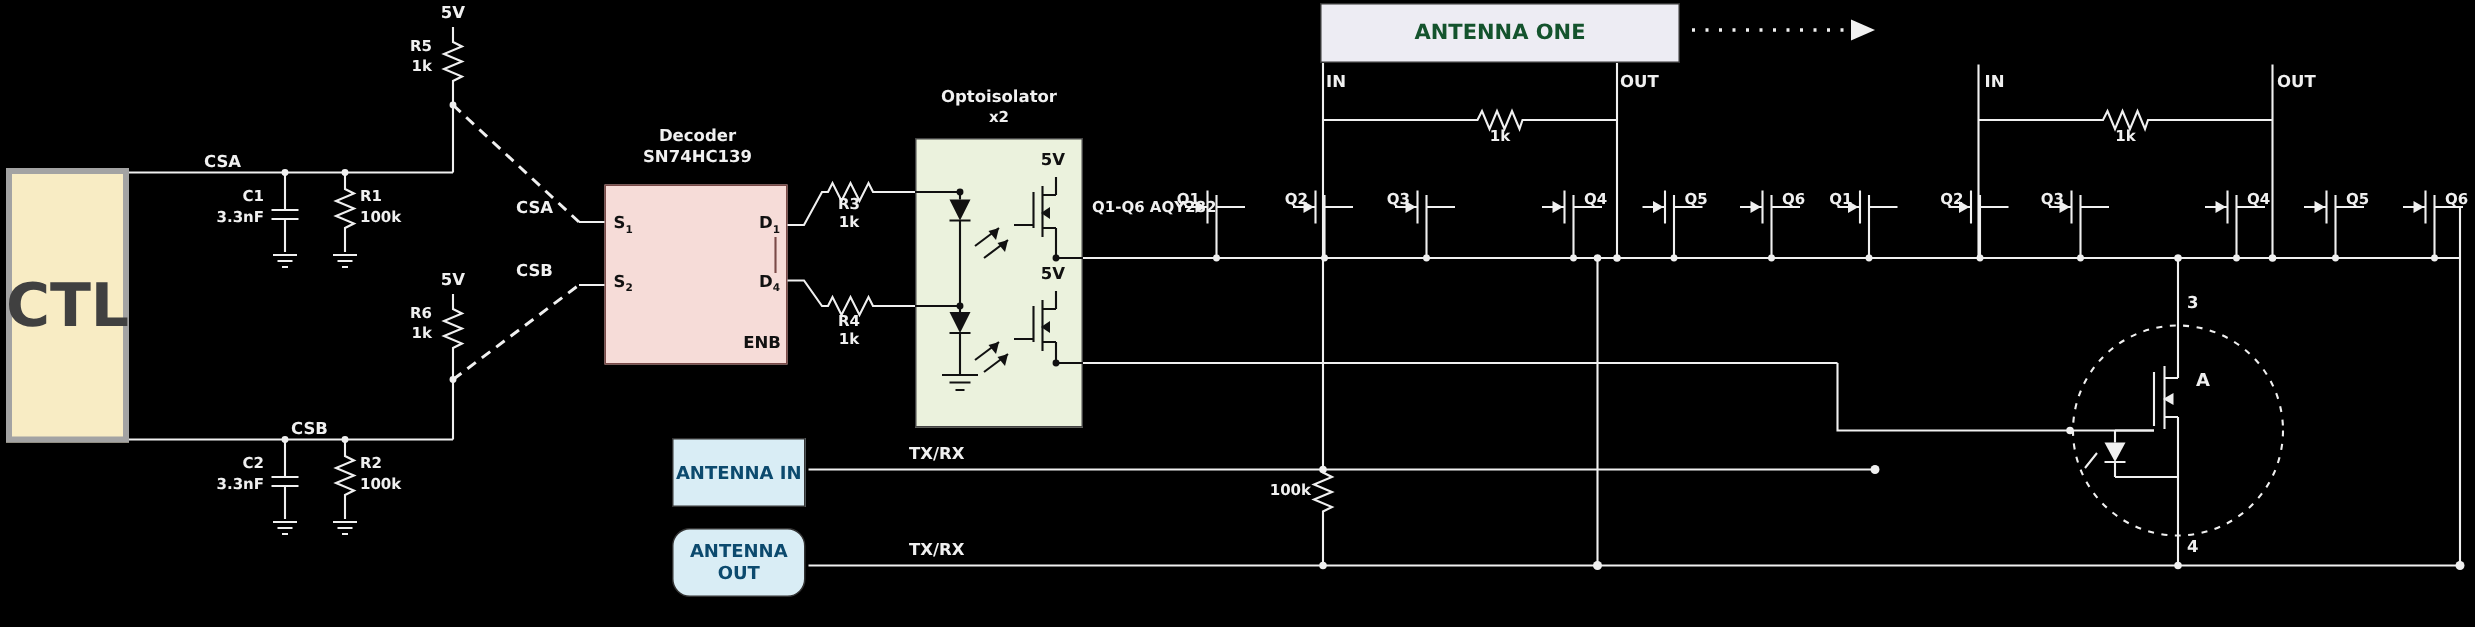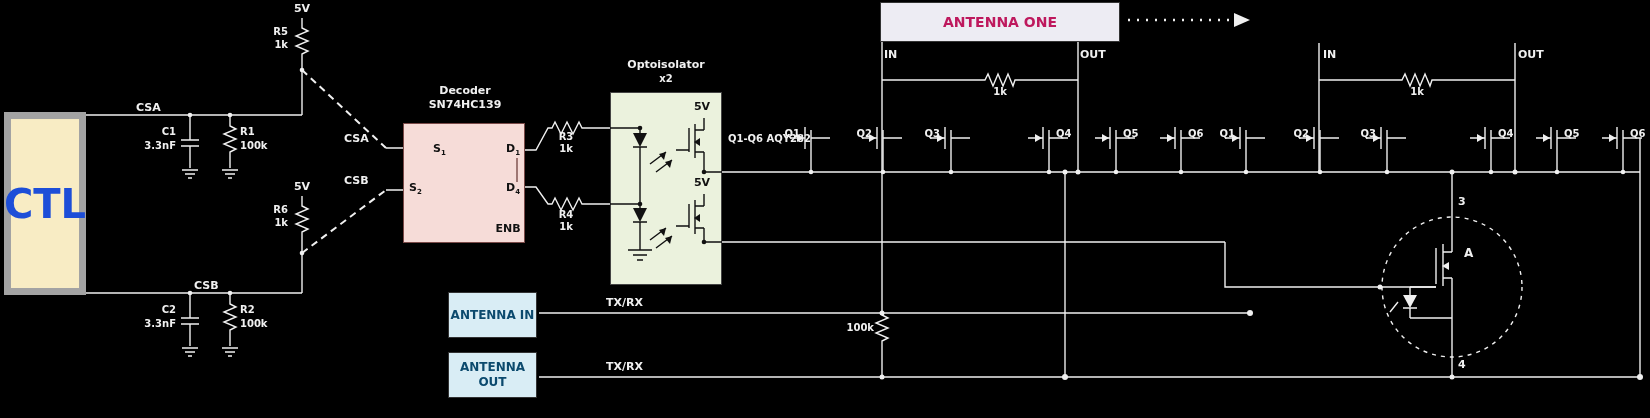--- a/index.html
+++ b/index.html
@@ -9,42 +9,42 @@
        align-items:center;justify-content:center;text-align:center;z-index:1;}
   .lbl{position:absolute;color:#f0f0f0;font:bold 10px "DejaVu Sans",sans-serif;
        white-space:nowrap;z-index:3;}
   .lbl.dark{color:#111;}
   .lbl.r{text-align:right;}
   .lbl.c{text-align:center;}
   .s11{font-size:11px;}
   .s12{font-size:12px;}
   #wires{position:absolute;left:0;top:0;z-index:2;pointer-events:none;}
   sub{font-size:7px;}
-  #ctl-box{font:bold 40px "DejaVu Sans",sans-serif;color:#1d4ed8;border:7px solid #a3a3a3;}
-  .hdr{font:bold 14px "DejaVu Sans",sans-serif;color:#be185d;border:1.5px solid #333;}
+  #ctl-box{font:bold 40px "DejaVu Sans",sans-serif;color:#404040;border:4px solid #a3a3a3;}
+  .hdr{font:bold 14px "DejaVu Sans",sans-serif;color:#14532d;border:1.5px solid #333;}
   .iobox{font:bold 12px "DejaVu Sans",sans-serif;color:#0c4a6e;border:1.5px solid #333;line-height:1.25;}
   .chip{border:1px solid #7a4a48;}
 </style>
 </head>
 <body>
 
 <div id="stage">
 
   <div class="box" id="ctl-box" style="left:4px;top:112px;width:82px;height:183px;background:#f8ecc4;">CTL</div>
 
   <div class="box chip" style="left:403px;top:123px;width:122px;height:120px;background:#f6dcd8;"></div>
 
   <div class="box" style="left:610px;top:92px;width:112px;height:193px;background:#ebf2dd;border-color:#444;"></div>
 
   <div class="box hdr" style="left:880px;top:2px;width:240px;height:40px;background:#edecf3;">ANTENNA ONE</div>
 
 
   <div class="box iobox" style="left:448px;top:292px;width:89px;height:46px;background:#d9edf5;">ANTENNA IN</div>
 
-  <div class="box iobox" style="left:448px;top:352px;width:89px;height:46px;background:#d9edf5;">
+  <div class="box iobox" style="left:448px;top:352px;width:89px;height:46px;background:#d9edf5;border-radius:12px;">
     <div>
       <div>ANTENNA</div>
       <div>OUT</div>
     </div>
   </div>
 
   <svg id="wires" width="1650" height="418" viewBox="0 0 1650 418">
     <g stroke="#f0f0f0" stroke-width="1.4" fill="none">
 
       <path d="M86,115 H302 M86,293 H302"></path>
@@ -190,21 +190,21 @@
   <div class="lbl" style="left:240px;top:126px;">R1</div>
   <div class="lbl" style="left:240px;top:140px;">100k</div>
 
   <div class="lbl r" style="left:128px;top:304px;width:48px;">C2</div>
   <div class="lbl r" style="left:128px;top:318px;width:48px;">3.3nF</div>
   <div class="lbl" style="left:240px;top:304px;">R2</div>
   <div class="lbl" style="left:240px;top:318px;">100k</div>
 
   <div class="lbl s11 c" style="left:390px;top:84px;width:150px;">Decoder</div>
   <div class="lbl s11 c" style="left:390px;top:98px;width:150px;">SN74HC139</div>
-  <div class="lbl s11 dark" style="left:409px;top:142px;margin-left:24px;"><span>S</span><sub>1</sub></div>
+  <div class="lbl s11 dark" style="left:409px;top:142px;"><span>S</span><sub>1</sub></div>
   <div class="lbl s11 dark" style="left:409px;top:181px;"><span>S</span><sub>2</sub></div>
   <div class="lbl s11 dark r" style="left:492px;top:142px;width:28px;"><span>D</span><sub>1</sub></div>
   <div class="lbl s11 dark r" style="left:492px;top:181px;width:28px;"><span>D</span><sub>4</sub></div>
   <div class="lbl s11 dark c" style="left:403px;top:222px;width:122px;margin-left:44px;">ENB</div>
 
   <div class="lbl c" style="left:546px;top:131px;width:40px;">R3</div>
   <div class="lbl c" style="left:546px;top:143px;width:40px;">1k</div>
   <div class="lbl c" style="left:546px;top:209px;width:40px;text-align:center;">R4</div>
   <div class="lbl c" style="left:546px;top:221px;width:40px;">1k</div>
 

